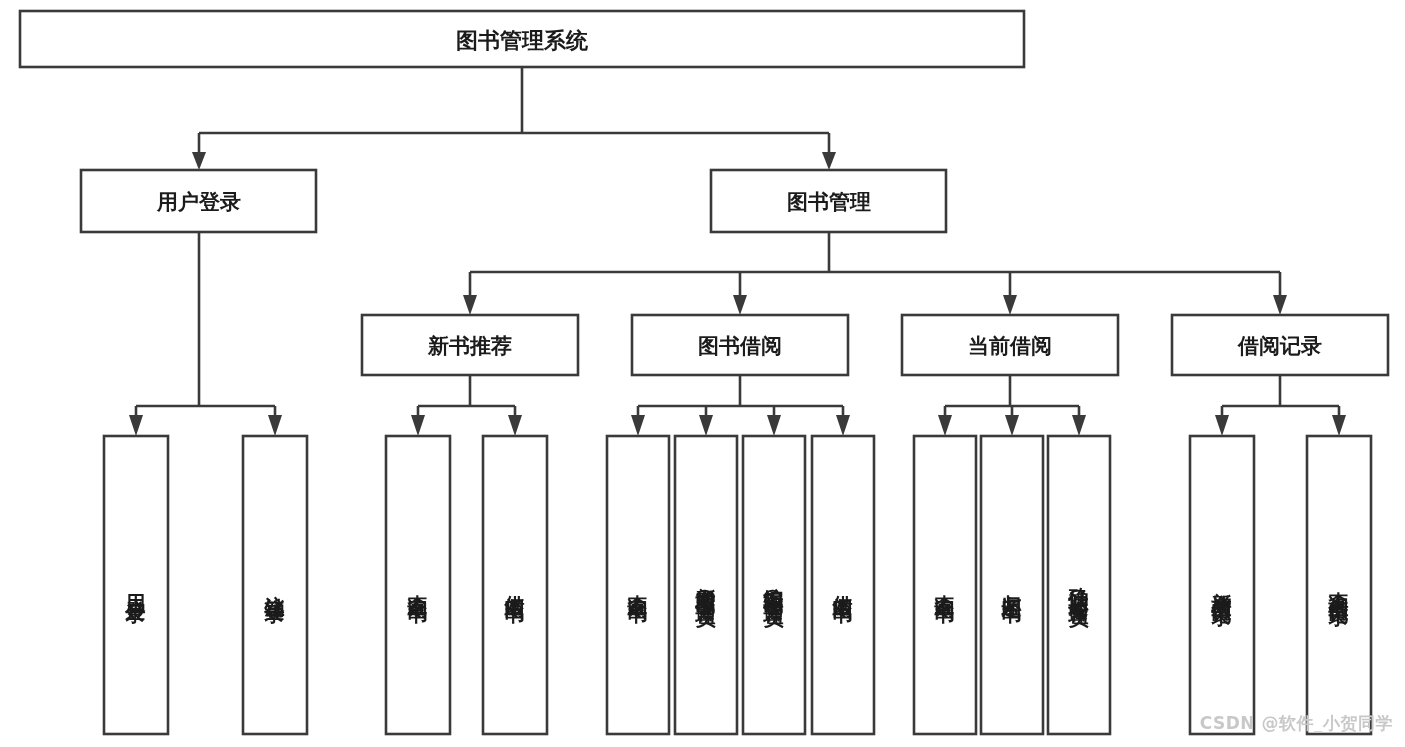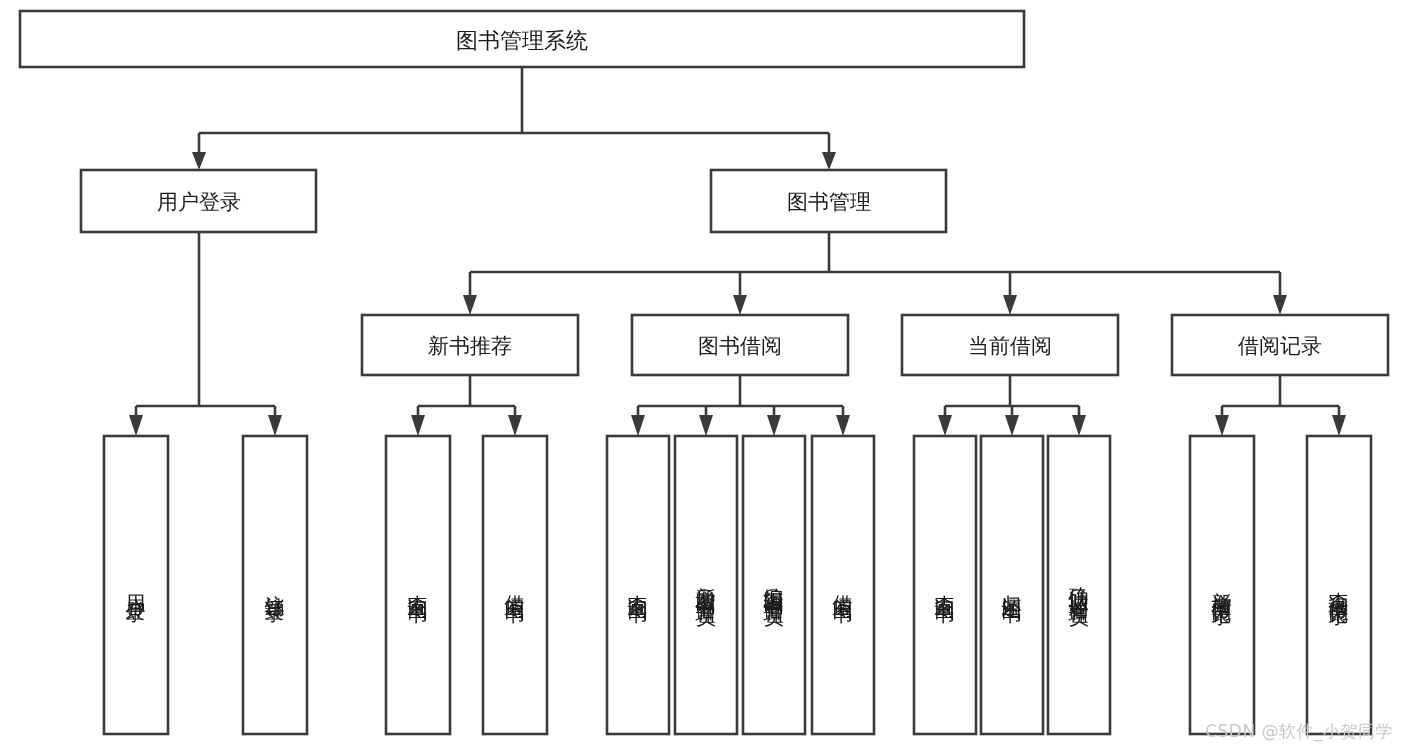--- a/index.html
+++ b/index.html
@@ -12,20 +12,21 @@
     width: 1405px;
     height: 747px;
     font-family: "DejaVu Sans", "Liberation Sans", sans-serif;
     overflow: hidden;
     position: relative;
   }
   #diagram-root {
     position: relative;
     width: 1405px;
     height: 747px;
+    font-weight: bold;
   }
   svg.diagram-canvas {
     position: absolute;
     left: 0;
     top: 0;
     width: 1405px;
     height: 747px;
     display: block;
   }
   .node-box {
@@ -58,21 +59,21 @@
     fill: none;
     stroke-linecap: butt;
   }
   .arrow-head {
     fill: #3a3a3a;
     stroke: none;
   }
   .watermark {
     position: absolute;
     right: 12px;
-    bottom: 4px;
+    bottom: 12px;
     font-size: 17px;
     color: #c8c8c8;
     font-family: "DejaVu Sans", "Liberation Sans", sans-serif;
     white-space: nowrap;
     letter-spacing: 0.5px;
     pointer-events: none;
   }
 </style>
 </head>
 <body>

